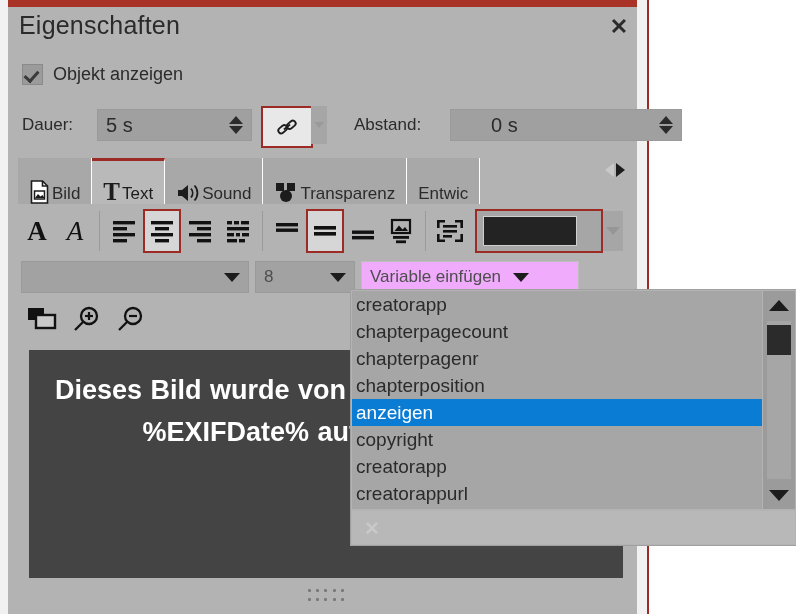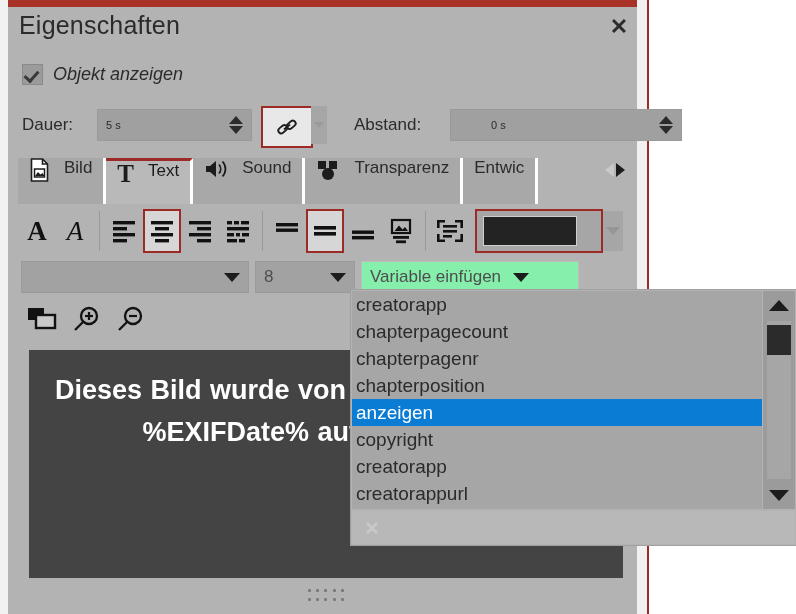--- a/index.html
+++ b/index.html
@@ -51,21 +51,21 @@
     position: absolute; left: 594px; top: 12px;
     width: 34px; height: 30px;
     display: flex; align-items: center; justify-content: center;
     font-size: 22px; font-weight: bold; color: #2b2b2b;
     cursor: pointer; line-height: 1;
   }
 
   
   .cb-row {
     position: absolute; left: 14px; top: 64px;
-    display: flex; align-items: center; gap: 10px; font-style: italic;
+    display: flex; align-items: center; gap: 10px;
   }
   .cb-box {
     width: 19px; height: 19px;
     background: #9b9b9b;
     border: 1px solid #8a8a8a;
     position: relative;
   }
   .cb-box::after {
     content: "";
     position: absolute; left: 4px; top: 3px;
@@ -84,21 +84,21 @@
   .fld-label {
     position: absolute; font-size: 17px; color: #2b2b2b; top: 10px;
   }
   .spin {
     position: absolute; top: 4px; height: 30px;
     background: #a0a0a0;
     border: 1px solid #9a9a9a;
     display: flex; align-items: center;
   }
   .spin .val {
-    font-size: 11px; color: #2b2b2b; padding-left: 8px;
+    font-size: 20px; color: #2b2b2b; padding-left: 8px;
     flex: 1;
   }
   .spin .arrows {
     width: 22px; height: 28px;
     display: flex; flex-direction: column;
     align-items: center; justify-content: center; gap: 2px;
     margin-right: 4px;
   }
   .tri-up {
     width: 0; height: 0;
@@ -131,22 +131,22 @@
 
   
   .tabs {
     position: absolute; left: 10px; top: 158px;
     width: 585px; height: 46px;
     display: flex; align-items: stretch;
     overflow: hidden;
   }
   .tab {
     background: #a8a8a8;
-    border-right: 3px solid #ffffff;
-    display: flex; align-items: flex-start; gap: 14px;
+    border-right: 1px solid #ffffff;
+    display: flex; align-items: flex-end; gap: 2px;
     padding: 0 11px;
     font-size: 17px; color: #2b2b2b;
     white-space: nowrap;
     position: relative;
   }
   .tab.active {
     background: #b9b9b9;
     border-top: 3px solid #9c2b25;
     color: #1c1c1c;
   }
@@ -532,21 +532,21 @@
 
     <div class="font-row">
       <div class="combo" style="width:210px;">
         <span></span>
         <span class="tri-blk"></span>
       </div>
       <div class="combo" style="width:82px;">
         <span>8</span>
         <span class="tri-blk"></span>
       </div>
-      <div class="combo" style="width:200px; background:#86efac; border-color:#bdbdbd; justify-content:flex-start; gap:12px;">
+      <div class="combo" style="width:200px; background:#f0abfc; border-color:#bdbdbd; justify-content:flex-start; gap:12px;">
         <span>Variable einfügen</span>
         <span class="tri-blk"></span>
       </div>
     </div>
 
     <div class="prev-bar">
       <div class="prev-ico">
         <svg width="32" height="26" viewBox="0 0 32 26">
           <rect x="1" y="2" width="16" height="12" fill="#111"></rect>
           <rect x="9" y="9" width="19" height="13" fill="#c9c9c9" stroke="#111" stroke-width="2.4"></rect>

